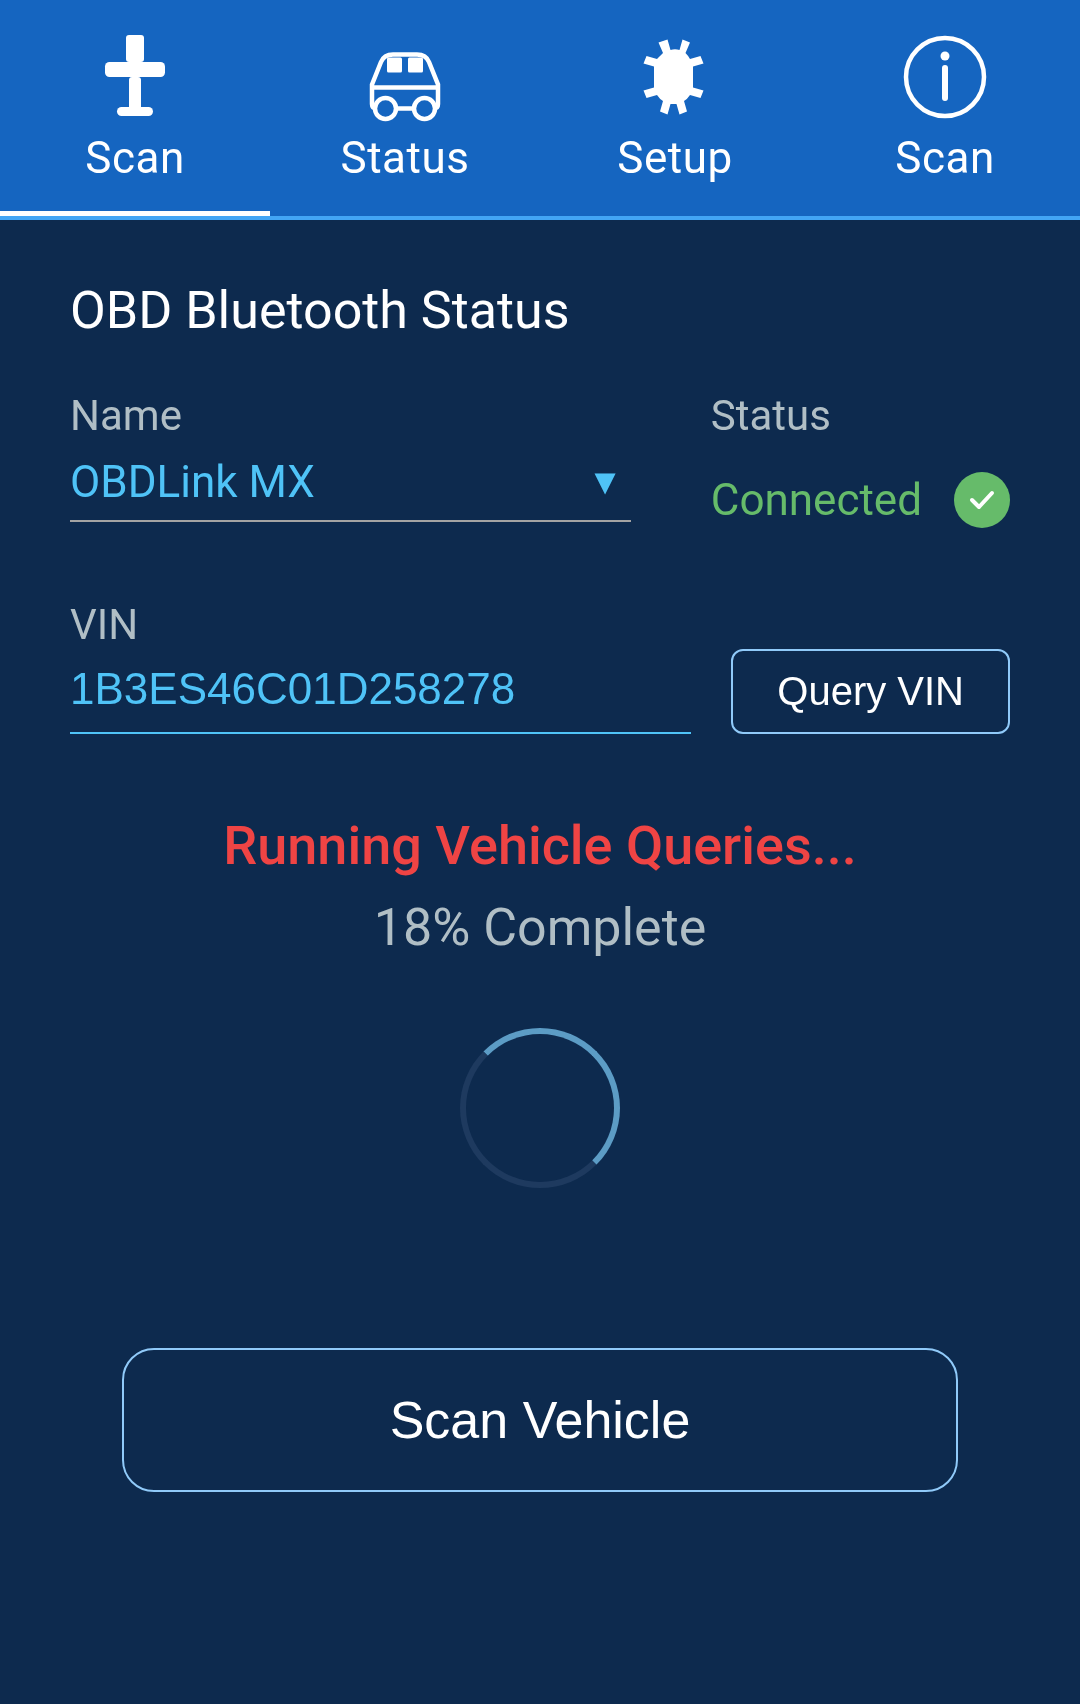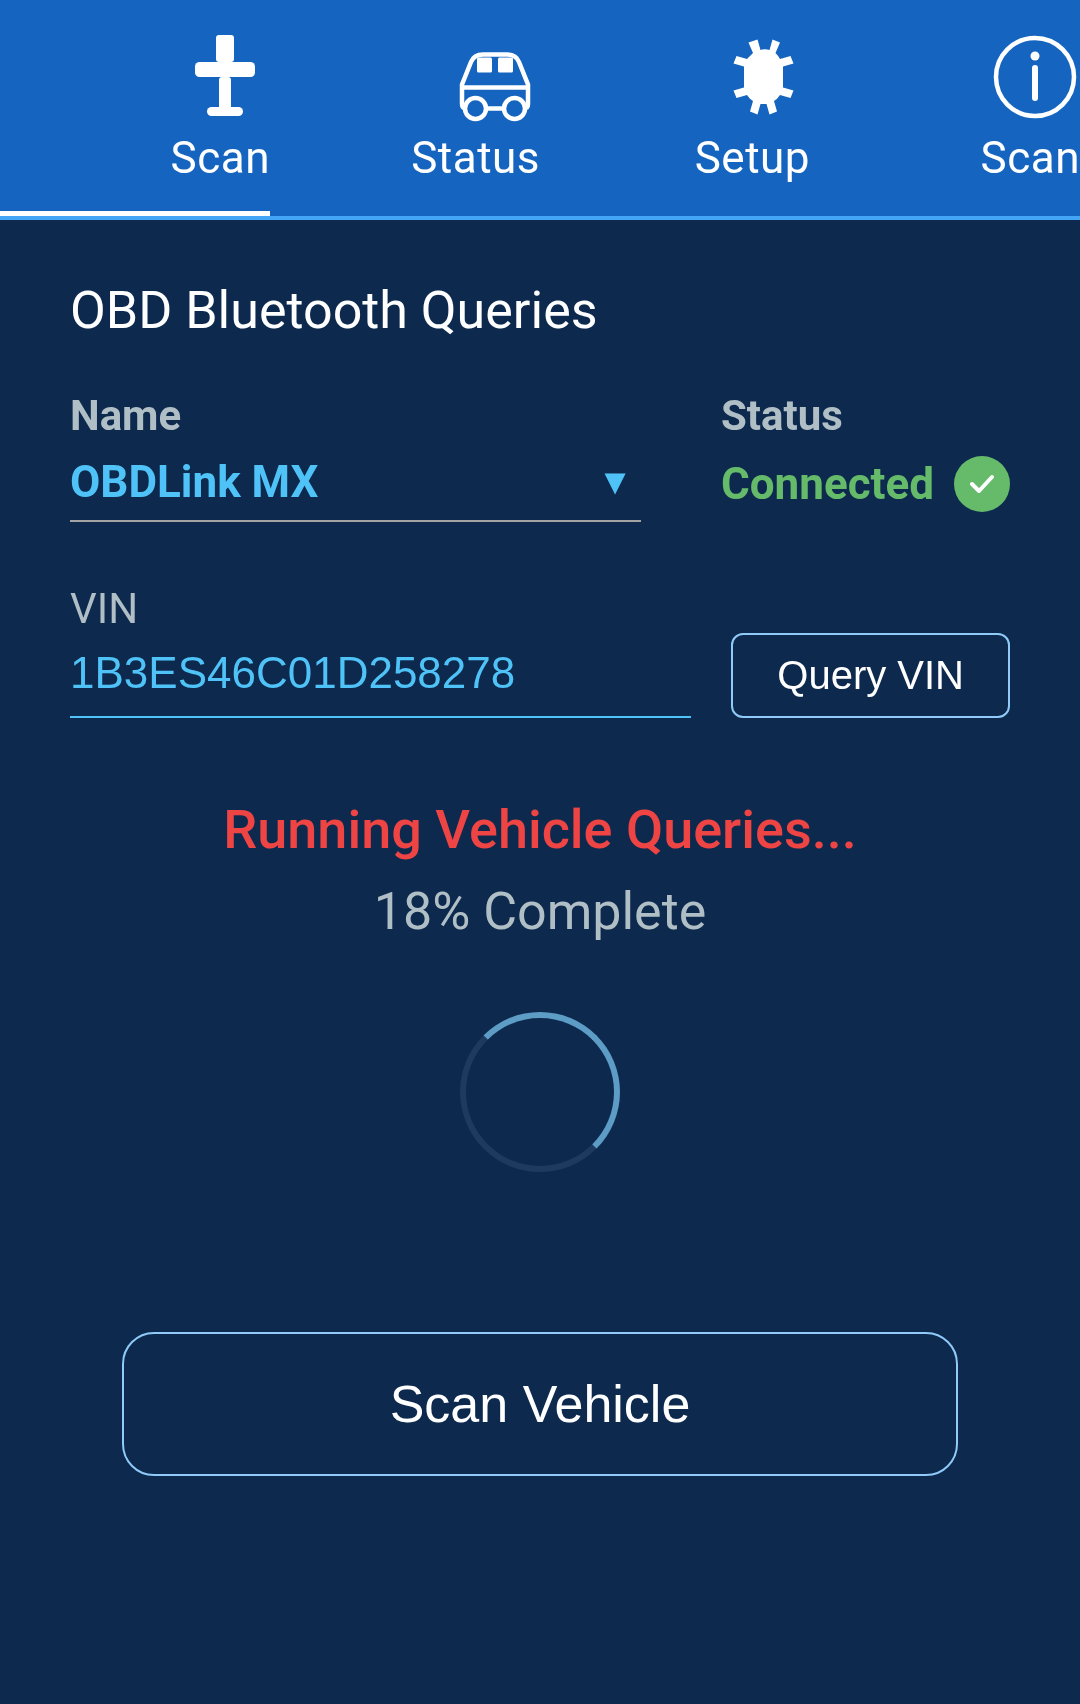--- a/index.html
+++ b/index.html
@@ -17,21 +17,21 @@
       display: flex;
       width: 100%;
       background-color: #1565c0;
       height: 220px;
       border-bottom: 4px solid #42a5f5;
     }
     .nav-item {
       flex: 1;
       display: flex;
       flex-direction: column;
-      align-items: flex-end;
+      align-items: center;
       justify-content: center;
       cursor: pointer;
       color: #ffffff;
       position: relative;
     }
     .nav-item.active::after {
       content: '';
       position: absolute;
       bottom: 0;
       left: 0;
@@ -61,21 +61,20 @@
       font-weight: 400;
       margin-bottom: 50px;
     }
 
     
     .device-row {
       display: flex;
       align-items: flex-start;
       margin-bottom: 60px;
       gap: 80px;
-      font-weight: bold;
     }
     .field-group {
       display: flex;
       flex-direction: column;
     }
     .field-group.name-group {
       flex: 1;
     }
     .field-label {
       color: #b0bec5;
@@ -102,21 +101,22 @@
       margin-left: 20px;
     }
 
     .status-group {
       display: flex;
       flex-direction: column;
     }
     .status-value-row {
       display: flex;
       align-items: center;
-      gap: 20px;
+      gap: 32px;
+      margin-top: 16px;
       padding-bottom: 12px;
     }
     .status-text {
       color: #66bb6a;
       font-size: 44px;
     }
     .status-icon {
       width: 56px;
       height: 56px;
       background-color: #66bb6a;
@@ -267,21 +267,21 @@
       <line x1="30" y1="24" x2="30" y2="44" stroke-width="4" stroke-linecap="round"></line>
       <circle cx="30" cy="16" r="3" fill="white" stroke="none"></circle>
     </svg>
     <span class="nav-label">Scan</span>
   </div>
 
 </div>
 
 <div class="content">
 
-  <div class="section-title">OBD Bluetooth Queries</div>
+  <div class="section-title">OBD Bluetooth Status</div>
 
   <div class="device-row">
 
     <div class="field-group name-group">
       <span class="field-label">Name</span>
       <div class="dropdown-select">
         <span class="dropdown-value">OBDLink MX</span>
         <span class="dropdown-arrow">▼</span>
       </div>
     </div>

